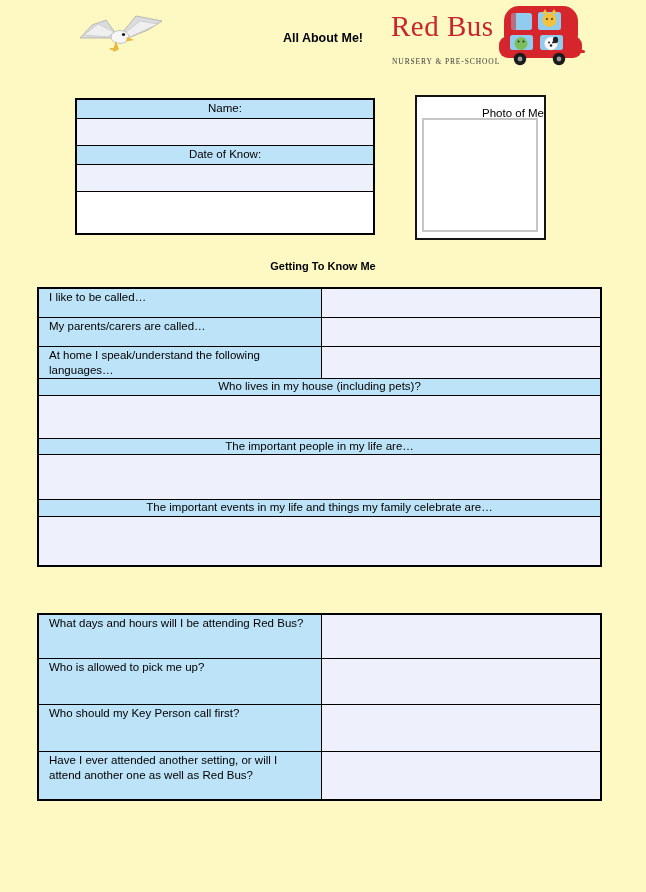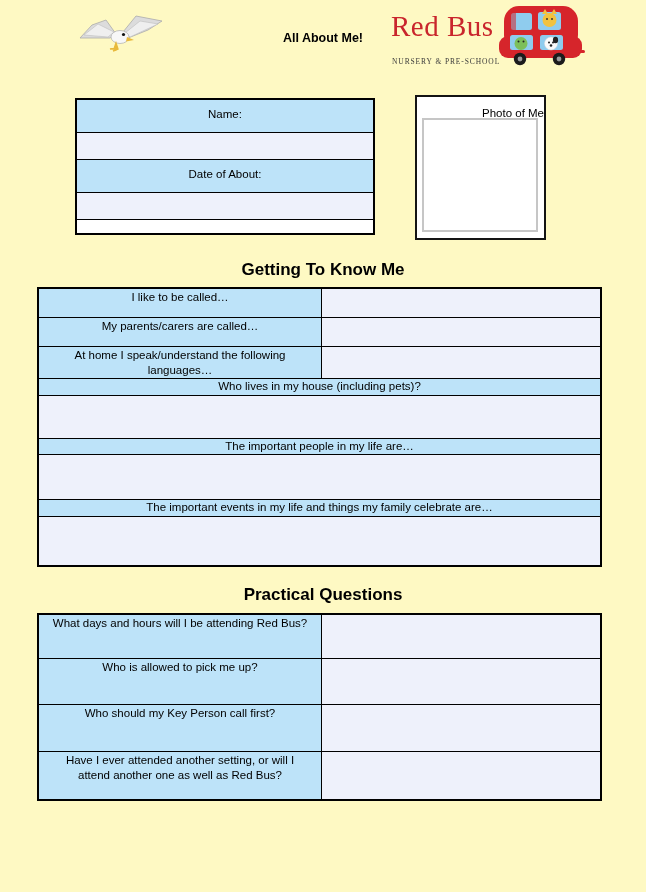--- a/index.html
+++ b/index.html
@@ -27,60 +27,60 @@
     letter-spacing:0.9px; white-space:nowrap;margin-top:12px;
   }
   .bus { position:absolute; left:498px; top:4px; width:88px; height:64px; }
 
   
   .identity-table {
     position:absolute; left:75px; top:98px; width:300px; height:137px;
     border:2px solid #000; display:flex; flex-direction:column; background:#fff;
   }
   .id-hdr {
-    height:33px; background:var(--header-cell-blue,#BDE3F9);
+    height:19px; background:var(--header-cell-blue,#BDE3F9);
     border-bottom:1px solid #000; text-align:center;
-    font-size:11.5px; padding-top:8px;
+    font-size:11.5px; padding-top:2px;
   }
   .id-blank { height:27px; background:var(--answer-cell-lavender,#EEF1FB); border-bottom:1px solid #000; }
   .id-blank-white { flex:1; background:#fff; }
 
   
   .photo-box {
     position:absolute; left:415px; top:95px; width:131px; height:145px;
     border:2px solid #141414; background:#fff;
   }
   .photo-title { text-align:right; font-size:11.5px; padding-top:10px; }
   .photo-inner {
     position:absolute; left:5px; top:21px; width:116px; height:114px;
     border:2px solid #C6C6C6; background:#fff;
   }
 
   
   .section-title {
     position:absolute; left:0; right:0; text-align:center;
-    font-size:17px; font-weight:bold;
+    font-size:11px; font-weight:bold;
   }
   .st-gtk { top:260px; }
   .st-pq  { top:585px; }
 
   
   .form-table {
     position:absolute; left:37px; width:565px;
     border:2px solid #000; background:#fff;
     display:flex; flex-direction:column;
   }
   .t-gtk { top:287px; }
   .t-pq  { top:613px; }
 
   .qa-row { display:flex; border-bottom:1px solid #000; }
   .qa-row:last-child, .fw-blank:last-child { border-bottom:none; }
   .q-cell {
     width:283px; background:var(--header-cell-blue,#BDE3F9);
-    border-right:1px solid #000; text-align:center;
+    border-right:1px solid #000; text-align:left;
     font-size:11.5px; line-height:1.32; padding:1px 10px 0 10px;
   }
   .a-cell { flex:1; background:var(--answer-cell-lavender,#EEF1FB); }
 
   .fw-hdr {
     background:var(--header-cell-blue,#BDE3F9); border-bottom:1px solid #000;
     text-align:center; font-size:11.5px; padding-top:1px;
   }
   .fw-blank { background:var(--answer-cell-lavender,#EEF1FB); border-bottom:1px solid #000; }
 
@@ -134,21 +134,21 @@
     <circle cx="22" cy="55" r="6.2" fill="#1b1b1b"></circle>
     <circle cx="22" cy="55" r="2.4" fill="#9a9a9a"></circle>
     <circle cx="61" cy="55" r="6.2" fill="#1b1b1b"></circle>
     <circle cx="61" cy="55" r="2.4" fill="#9a9a9a"></circle>
     <rect x="82" y="46" width="5" height="3" rx="1.5" fill="#D6252B"></rect>
   </svg>
 
   <div class="identity-table">
     <div class="id-hdr">Name:</div>
     <div class="id-blank"></div>
-    <div class="id-hdr">Date of About:</div>
+    <div class="id-hdr">Date of Know:</div>
     <div class="id-blank"></div>
     <div class="id-blank-white"></div>
   </div>
 
   <div class="photo-box">
     <div class="photo-title">Photo of Me</div>
     <div class="photo-inner"></div>
   </div>
 
   <div class="section-title st-gtk">Getting To Know Me</div>
@@ -167,21 +167,20 @@
       <div class="a-cell"></div>
     </div>
     <div class="fw-hdr h17">Who lives in my house (including pets)?</div>
     <div class="fw-blank h43"></div>
     <div class="fw-hdr h16">The important people in my life are…</div>
     <div class="fw-blank h45"></div>
     <div class="fw-hdr h17">The important events in my life and things my family celebrate are…</div>
     <div class="fw-blank h48"></div>
   </div>
 
-  <div class="section-title st-pq">Practical Questions</div>
 
   <div class="form-table t-pq">
     <div class="qa-row h44">
       <div class="q-cell">What days and hours will I be attending Red Bus?</div>
       <div class="a-cell"></div>
     </div>
     <div class="qa-row h46">
       <div class="q-cell">Who is allowed to pick me up?</div>
       <div class="a-cell"></div>
     </div>

